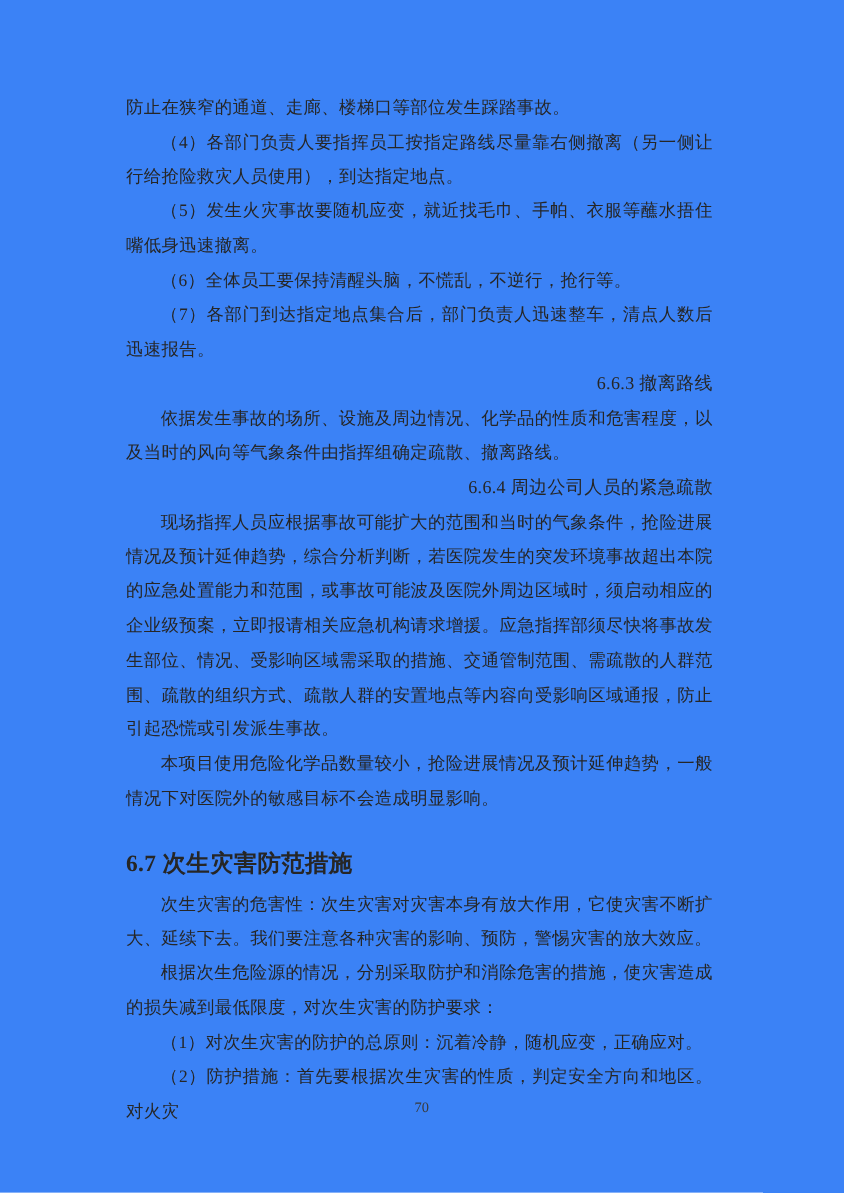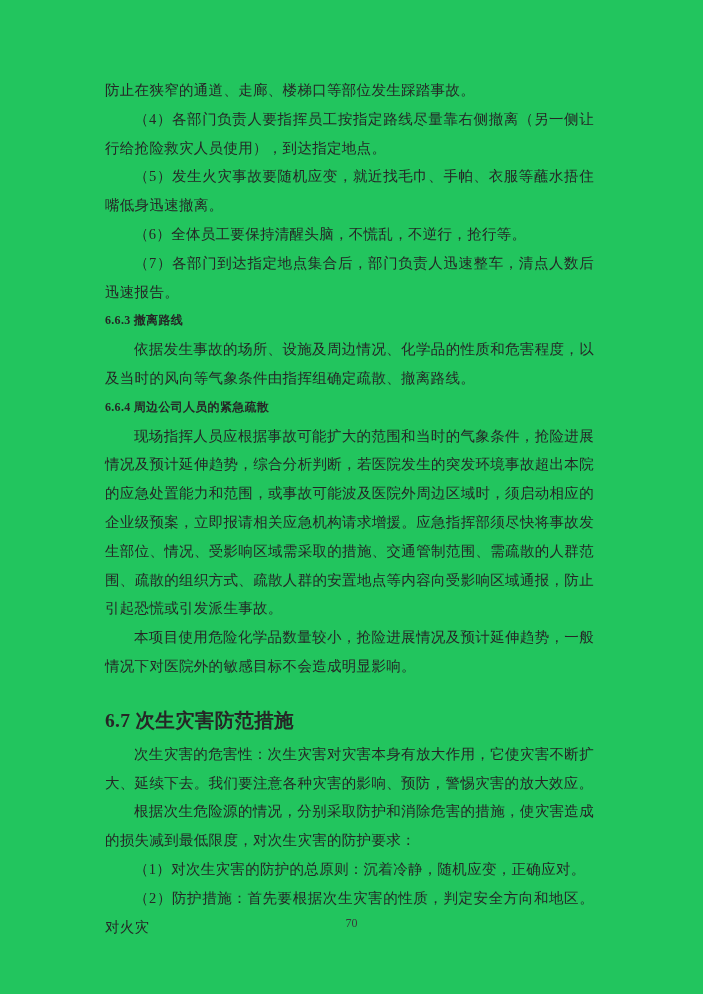--- a/index.html
+++ b/index.html
@@ -4,21 +4,21 @@
 <style>
   html, body {
     margin: 0;
     padding: 0;
     background: #ffffff;
   }
   .page {
     position: relative;
     width: 703px;
     height: 994px;
-    background: #22c55e;
+    background: #3b82f6;
     overflow: hidden;
     font-family: "Liberation Serif", "DejaVu Serif", serif;
     color: #262626;
   }
   .content {
     position: absolute;
     left: 105px;
     top: 76px;
     width: 489px;
   }
@@ -29,24 +29,25 @@
     letter-spacing: 0.3px;
     text-align: justify;
     text-justify: inter-ideograph;
     text-indent: 2em;
   }
   .para.no-indent {
     text-indent: 0;
   }
   .h3 {
     margin: 0;
-    font-size: 12px;
-    font-weight: bold;
+    font-size: 15px;
+    font-weight: normal;
     line-height: 28.8px;
     letter-spacing: 0.3px;
+    text-align: right;
   }
   .h2 {
     margin: 25px 0 4px 0;
     font-size: 19.5px;
     font-weight: bold;
     line-height: 30px;
     letter-spacing: 0.3px;
   }
   .footer {
     position: absolute;

